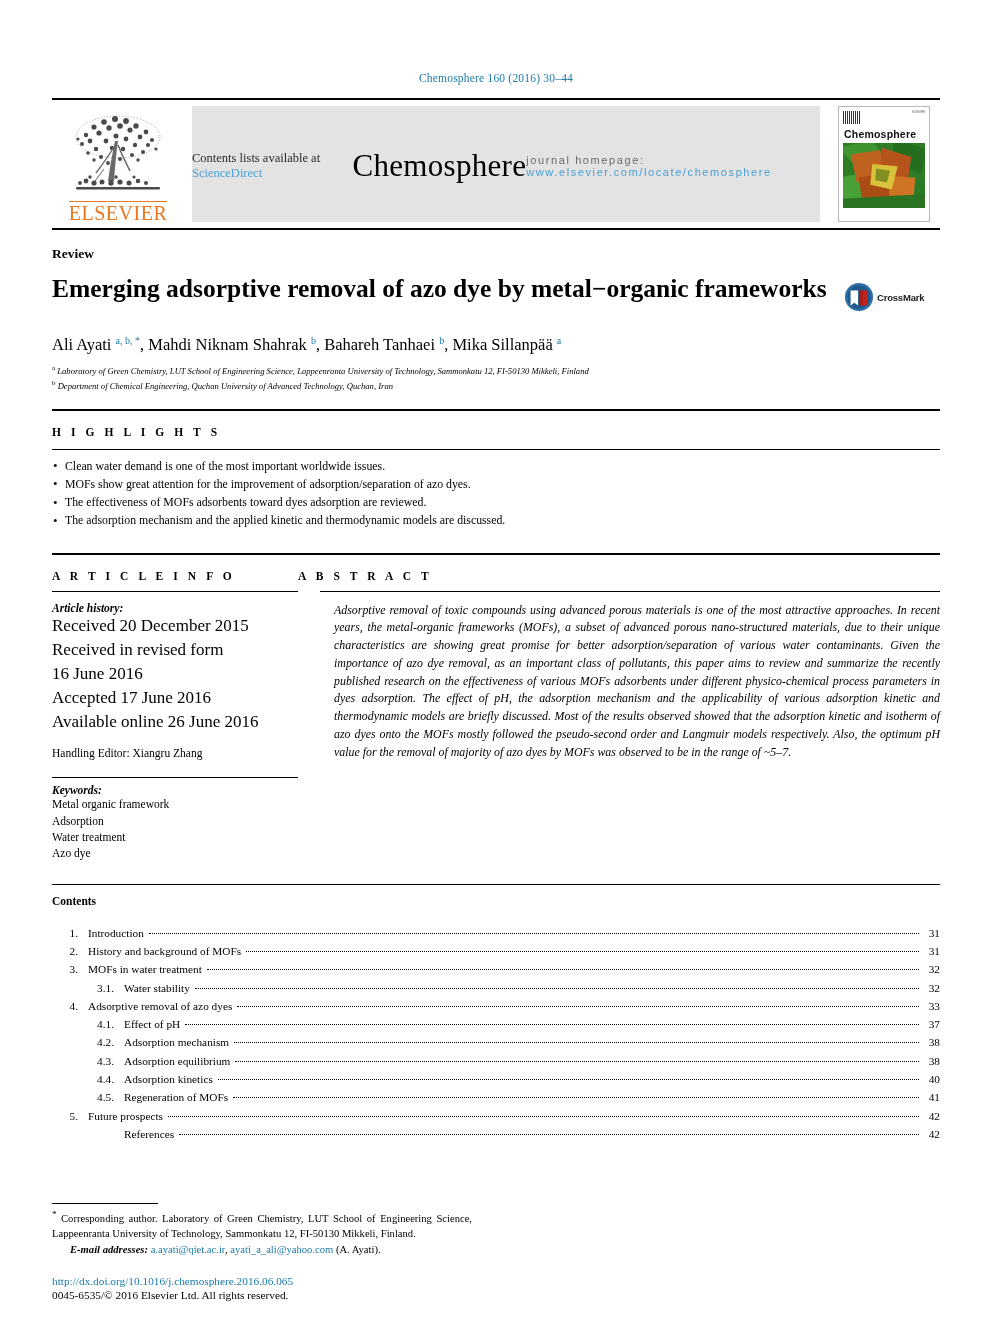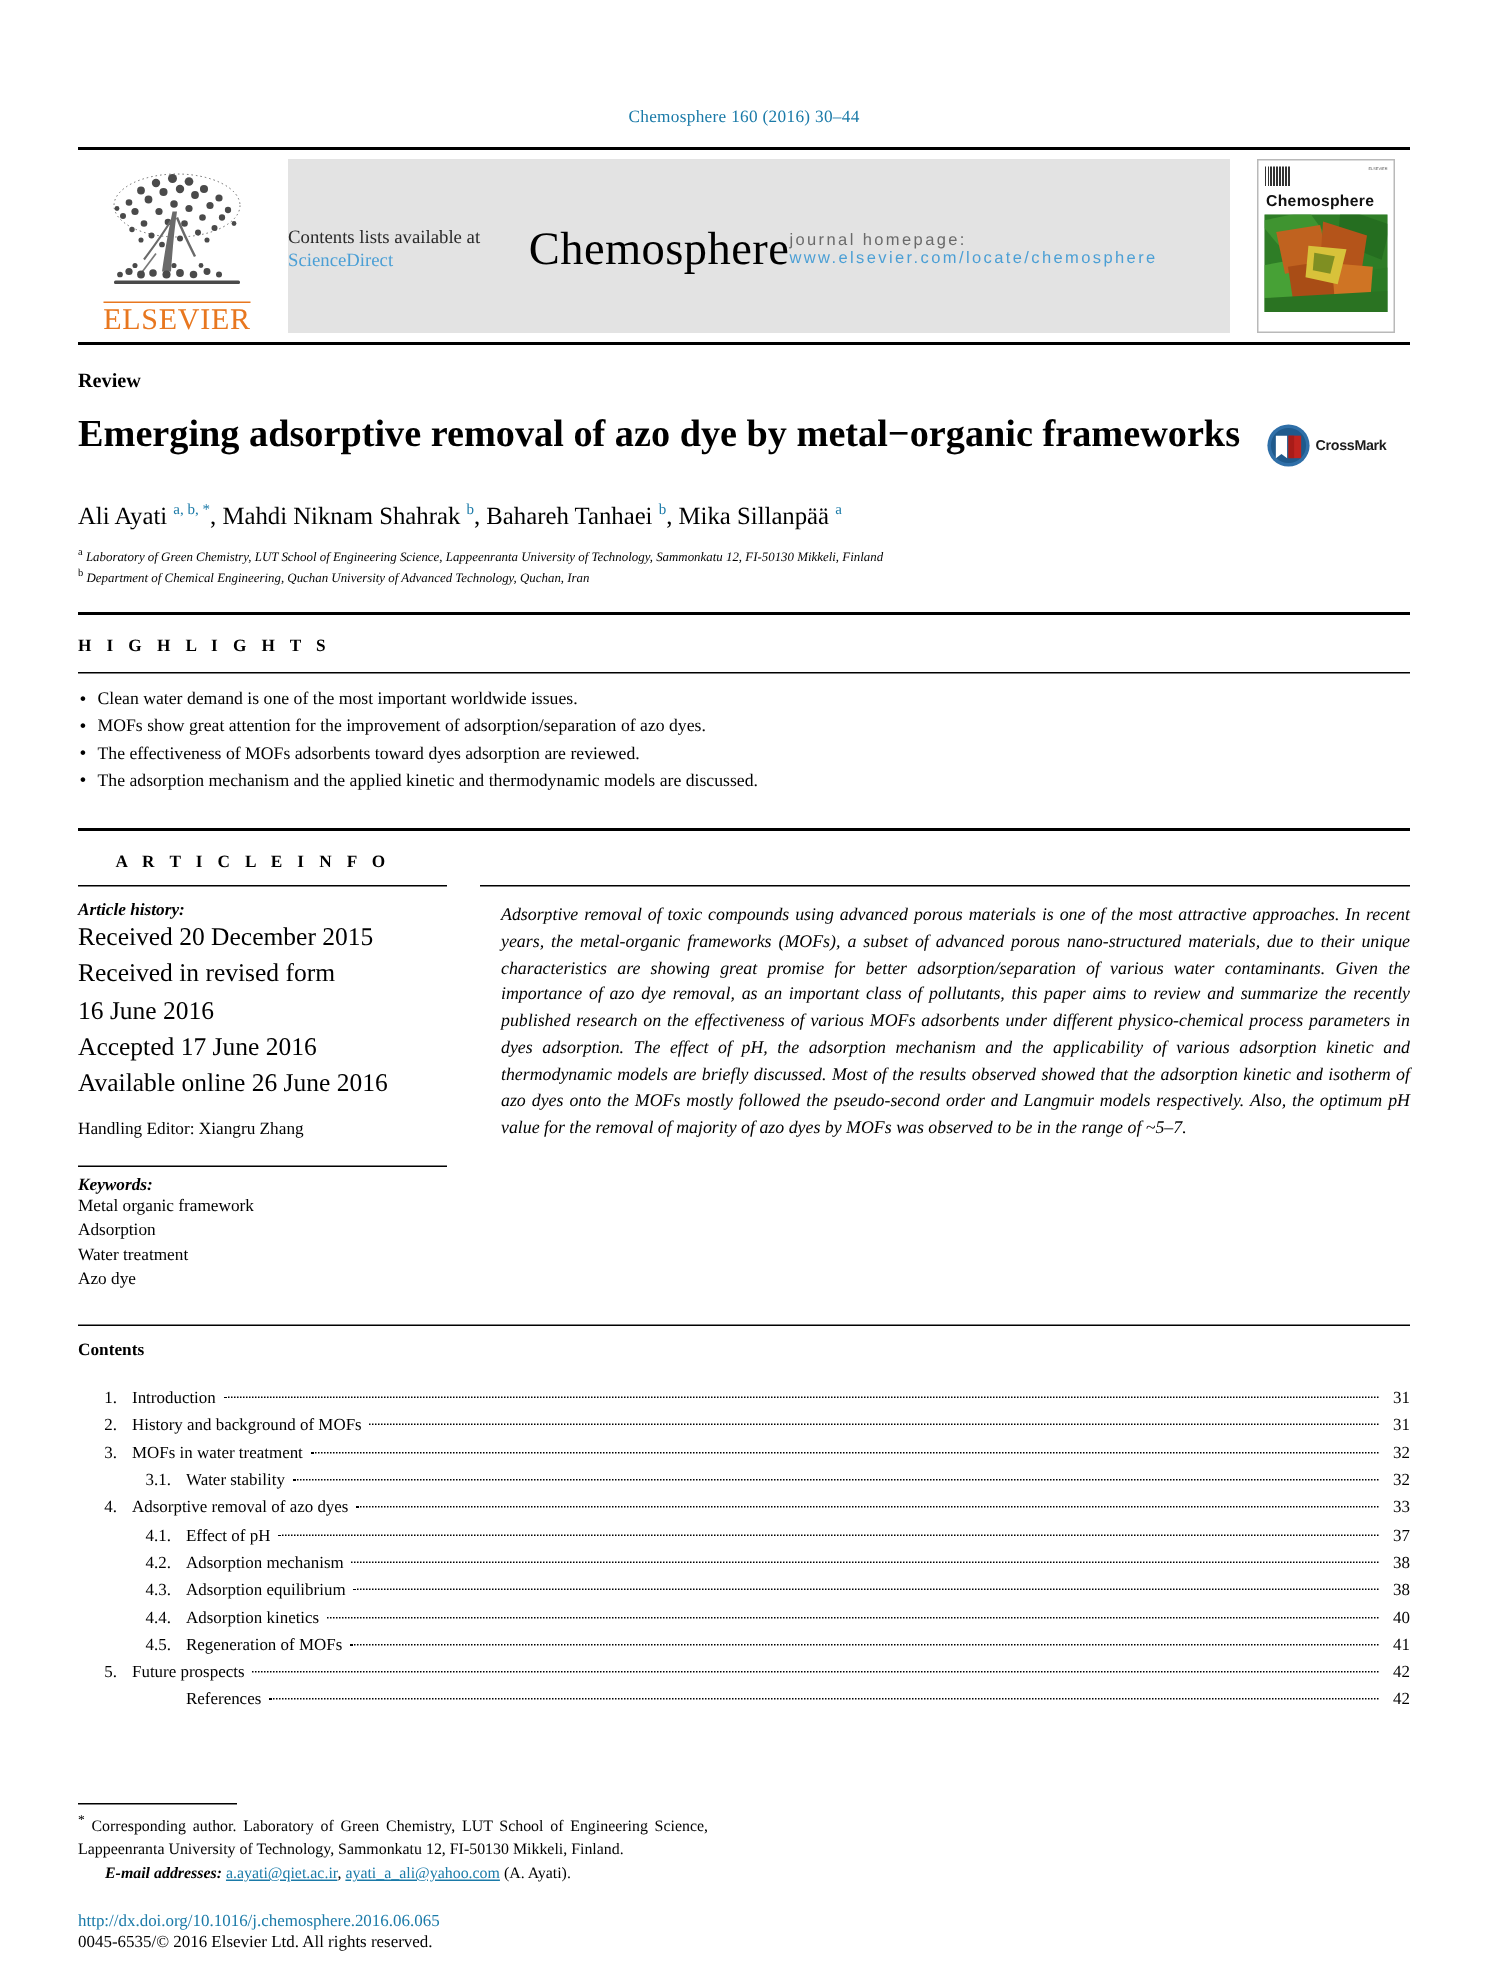--- a/index.html
+++ b/index.html
@@ -207,21 +207,20 @@
   .two-col {
     display: flex;
     gap: 36px;
     padding-top: 10px;
   }
   .col-info { flex: 0 0 246px; width: 246px; }
   .col-abs  { flex: 1 1 auto; }
   .sec-head-row {
     display: flex;
     padding: 11px 0 7px 0;
-    margin-left: 25px;
   }
   .sec-head-row .h1 { flex: 0 0 246px; }
   .sec-head-row .h2 { flex: 1 1 auto; }
   .bar-under {
     display: flex;
     gap: 22px;
   }
   .bar-under div:first-child { flex: 0 0 246px; border-top: 1.6px solid #000; }
   .bar-under div:last-child  { flex: 1 1 auto;  border-top: 1.6px solid #000; }
 
@@ -275,21 +274,21 @@
   .foot-rule { border-top: 1px solid #000; width: 106px; }
   .foot-note {
     font-size: 10.6px;
     line-height: 1.44;
     text-align: justify;
     margin-top: 4px;
   }
   .foot-note sup { font-size: 9px; }
   .foot-email { font-size: 10.6px; margin-top: 3px; padding-left: 18px; }
   .foot-email i { font-weight: bold; }
-  .link { color: #1a7aa8; text-decoration: underline; }
+  .link { color: #1a7aa8; }
   .doi-block {
     position: absolute;
     left: 52px;
     bottom: 22px;
   }
   .doi { font-size: 11.3px; color: #1a7aa8; }
   .issn { font-size: 11.3px; margin-top: 2px; }
 </style>
 </head>
 <body>
@@ -434,20 +433,21 @@
       <div class="hl-item">Clean water demand is one of the most important worldwide issues.</div>
       <div class="hl-item">MOFs show great attention for the improvement of adsorption/separation of azo dyes.</div>
       <div class="hl-item">The effectiveness of MOFs adsorbents toward dyes adsorption are reviewed.</div>
       <div class="hl-item">The adsorption mechanism and the applied kinetic and thermodynamic models are discussed.</div>
     </div>
   </div>
 
   <div class="info-abs-wrap rule-thick">
     <div class="sec-head-row">
       <div class="h1"><span class="sec-label">A R T I C L E   I N F O</span></div>
+      <div class="h2"><span class="sec-label">A B S T R A C T</span></div>
     </div>
     <div class="bar-under">
       <div></div>
       <div></div>
     </div>
 
     <div class="two-col">
       <div class="col-info">
         <div class="hist-title">Article history:</div>
         <div class="hist-line">Received 20 December 2015</div>

